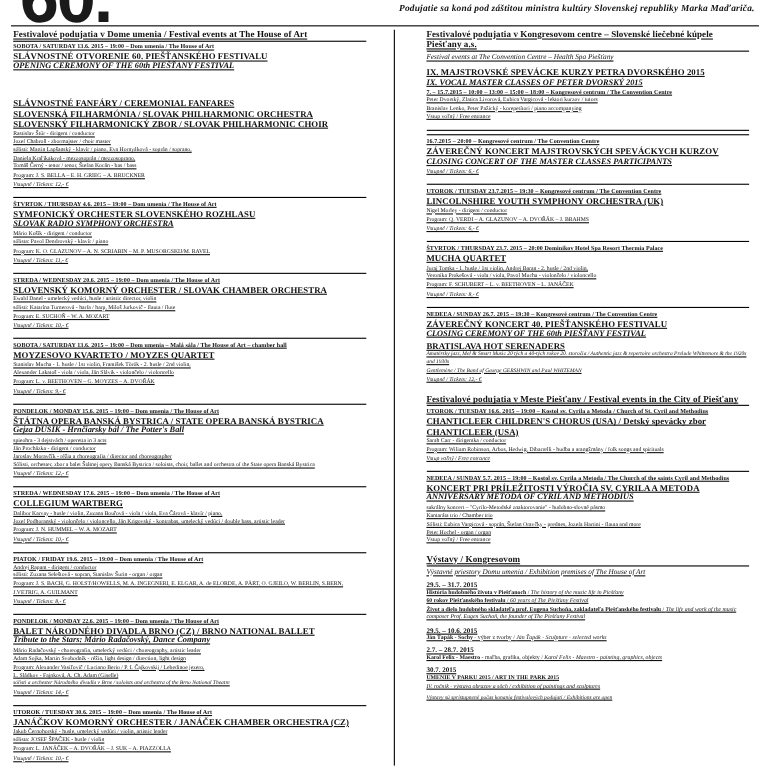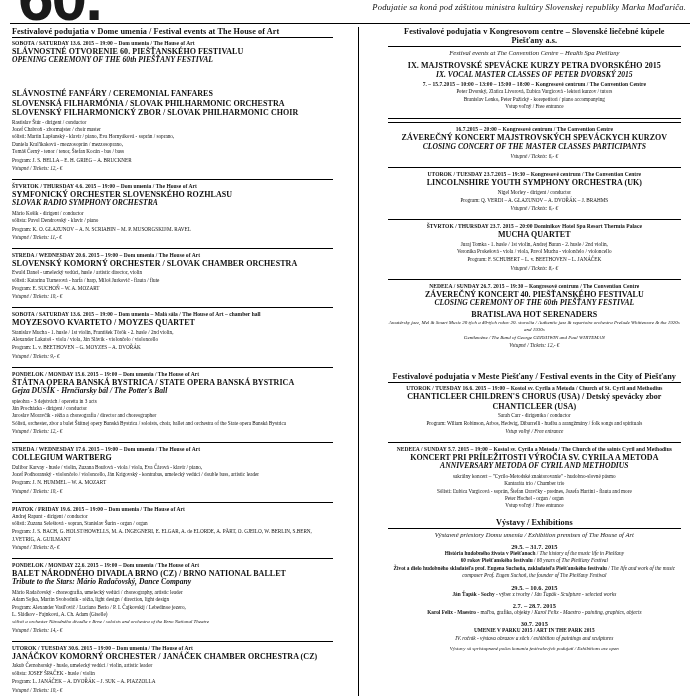--- a/index.html
+++ b/index.html
@@ -34,40 +34,40 @@
     line-height: 1;
     color: #1a1a1a;
     font-family: "Liberation Sans", sans-serif;
   }
   .patron {
     position: absolute;
     right: 4px;
     top: 2px;
     font-size: 8.5px;
     font-style: italic;
-    font-weight: normal;
+    font-weight: bold;
     letter-spacing: .2px;
   }
 
   
   .cols {
     display: flex;
     gap: 16px;
     height: 672px;
     padding-top: 3px;
+    text-decoration: underline;
   }
   .col {
     width: 50%;
     padding: 0 9px 0 2px;
     position: relative;
   }
   .col.right {
     padding-left: 29px;
     border-left: 0.8px solid #000;
-    text-align: center;
   }
 
   .secthead {
     font-size: 8.2px;
     font-weight: bold;
     border-bottom: 1px solid #000;
     padding-bottom: 1px;
     margin-bottom: 2px;
     letter-spacing: .1px;
   }
@@ -339,21 +339,21 @@
       <div class="event">
         <div class="evtline">NEDEĽA / SUNDAY   26.7. 2015 – 19:30 – Kongresové centrum / The Convention Centre</div>
         <div class="title">ZÁVEREČNÝ KONCERT 40. PIEŠŤANSKÉHO FESTIVALU</div>
         <div class="subtitle">CLOSING CEREMONY OF THE 60th PIEŠŤANY FESTIVAL</div>
         <div class="title">BRATISLAVA HOT SERENADERS</div>
         <div class="note">Amatérsky jazz, Mel &amp; Smart Music 20 tých a 40-tých rokov 20. storočia / Authentic jazz &amp; repertoire orchestra Prelude Whittemore &amp; the 1920s and 1930s</div>
         <div class="note">Gentlemène / The Band of George GERSHWIN and Paul WHITEMAN</div>
         <div class="price">Vstupné / Tickets: 12,- €</div>
       </div>
 
-      <div class="secthead" style="margin-top:24px">Festivalové podujatia v Meste Piešťany / Festival events in the City of Piešťany</div>
+      <div class="secthead" style="margin-top:10px">Festivalové podujatia v Meste Piešťany / Festival events in the City of Piešťany</div>
 
       <div class="event">
         <div class="evtline">UTOROK / TUESDAY   16.6. 2015 – 19:00 – Kostol sv. Cyrila a Metoda / Church of St. Cyril and Methodius</div>
         <div class="title">CHANTICLEER CHILDREN'S CHORUS (USA) / Detský spevácky zbor CHANTICLEER (USA)</div>
         <div class="roles">
           <span class="r">Sarah Carr - dirigentka / conductor</span>
           <span class="r">Program: Wiliam Robinson, Arbos, Hedwig, Dibarrelli - hudba a arangžmány / folk songs and spirituals</span>
         </div>
         <div class="price">Vstup voľný / Free entrance</div>
       </div>
@@ -366,21 +366,21 @@
         <div class="subtitle">ANNIVERSARY METODA OF CYRIL AND METHODIUS</div>
         <div class="roles">
           <span class="r">sakrálny koncert – "Cyrilo-Metodské znaktorovanie" - hudobno-slovné pásmo</span>
           <span class="r">Kantaráta trio / Chamber trio</span>
           <span class="r">Sólisti: Ľubica Vargicová - soprán, Štefan Oravčky - prednes, Jozefa Hartini - flauta and more</span>
           <span class="r">Peter Hochel - organ / organ</span>
           <span class="r">Vstup voľný / Free entrance</span>
         </div>
       </div>
 
-      <div class="secthead" style="margin-top:8px">Výstavy / Exhibitions</div>
+      <div class="secthead" style="margin-top:8px">Výstavy / Kongresovom</div>
       <div class="sectsub">Výstavné priestory Domu umenia / Exhibition premises of The House of Art</div>
 
       <div class="exhib">
         <div class="exdate">29.5. – 31.7. 2015</div>
         <div class="exline"><b>História hudobného života v Piešťanoch</b> / <i>The history of the music life in Piešťany</i></div>
         <div class="exline"><b>60 rokov Piešťanského festivalu</b> / <i>60 years of The Piešťany Festival</i></div>
         <div class="exline"><b>Život a dielo hudobného skladateľa prof. Eugena Suchoňa, zakladateľa Piešťanského festivalu</b> / <i>The life and work of the music composer Prof. Eugen Suchoň, the founder of The Piešťany Festival</i></div>
       </div>
 
       <div class="exhib">

